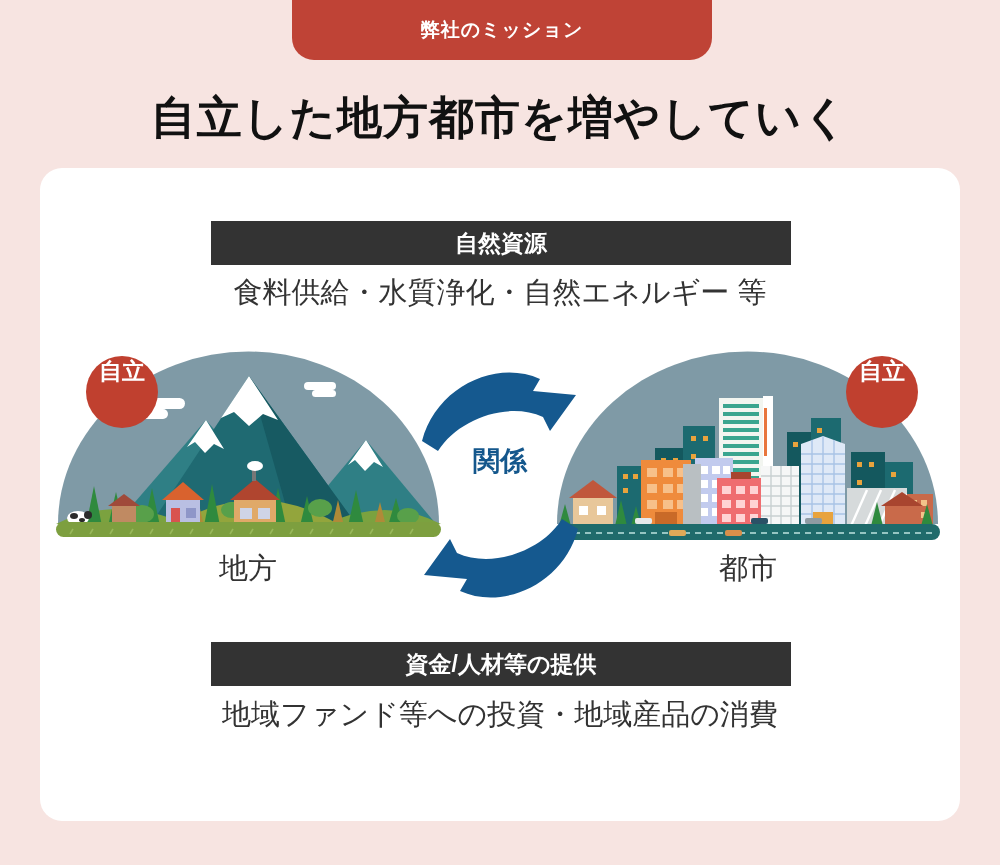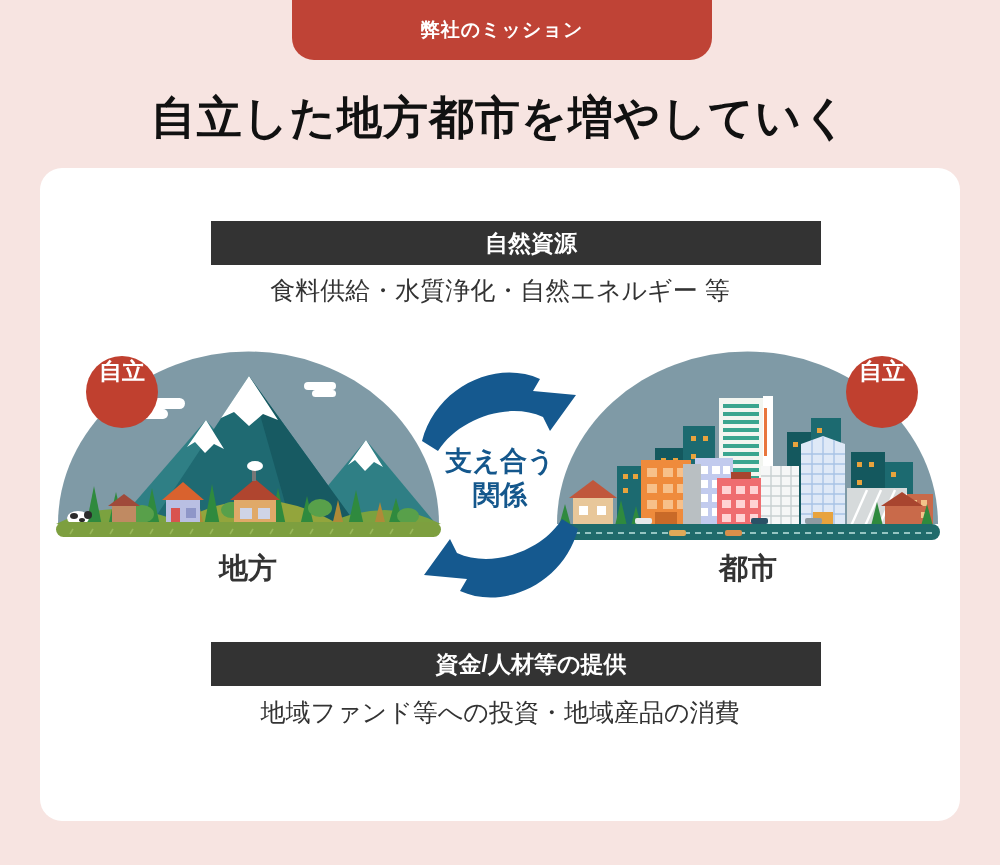--- a/index.html
+++ b/index.html
@@ -24,48 +24,48 @@
     font-size:45px;font-weight:700;color:#111111;letter-spacing:1px;
   }
   
   .card{
     position:absolute;left:40px;top:168px;width:920px;height:653px;
     background:#ffffff;border-radius:22px;
   }
   
   .bar{
     position:absolute;left:171px;width:580px;height:44px;
-    background:#333333;display:flex;align-items:center;justify-content:center;padding-left:30px;
+    background:#333333;display:flex;align-items:center;justify-content:center;
   }
   .bar span{color:#ffffff;font-size:23px;font-weight:700;}
   .bar-top{top:53px;}
   .bar-bottom{top:474px;}
   .desc{
     position:absolute;left:20px;width:880px;text-align:center;
-    color:#333333;font-size:25px;font-weight:500;line-height:1.28;
+    color:#333333;font-size:29px;font-weight:500;line-height:1.28;
   }
   .desc-top{top:106px;}
   .desc-bottom{top:528px;}
   
   .scene{position:absolute;top:180px;width:385px;height:196px;}
   .scene-left{left:16px;}
   .scene-right{left:515px;}
   .scene svg{display:block;}
   
   .indep{
     position:absolute;width:72px;height:72px;border-radius:50%;
     background:#c0402f;display:flex;align-items:flex-start;justify-content:center;
     color:#fff;font-size:23px;font-weight:700;
   }
   .indep-left{left:46px;top:188px;}
   .indep-right{left:806px;top:188px;}
   
   .caption{
     position:absolute;top:381px;width:200px;text-align:center;
-    font-size:29px;font-weight:700;color:#333333;
+    font-size:29px;font-weight:400;color:#333333;
   }
   .caption-left{left:108px;}
   .caption-right{left:608px;}
   
   .cycle{position:absolute;left:360px;top:175px;width:200px;height:280px;}
   .cycle-label{
     position:absolute;left:360px;top:277px;width:200px;text-align:center;
     color:#14578c;font-size:27px;font-weight:700;line-height:1.25;
   }
 </style>
@@ -392,21 +392,20 @@
   <div class="caption caption-left">地方</div>
   <div class="caption caption-right">都市</div>
 
   <div class="cycle">
     <svg width="200" height="280" viewBox="0 0 200 280">
       <path d="M22,98 C36,44 96,16 140,36 L133,48 L176,52 L150,88 L143,74 C108,58 58,76 38,108 Z" fill="#15598f"></path>
       <path d="M178,186 C164,240 104,268 60,248 L67,236 L24,232 L50,196 L57,210 C92,226 142,208 162,176 Z" fill="#15598f"></path>
     </svg>
   </div>
   <div class="cycle-label">
-    <div>支え合う</div>
     <div>関係</div>
   </div>
 
   <div class="bar bar-bottom">
     <span>資金/人材等の提供</span>
   </div>
   <div class="desc desc-bottom">
     <div>地域ファンド等への投資・地域産品の消費</div>
   </div>
 

